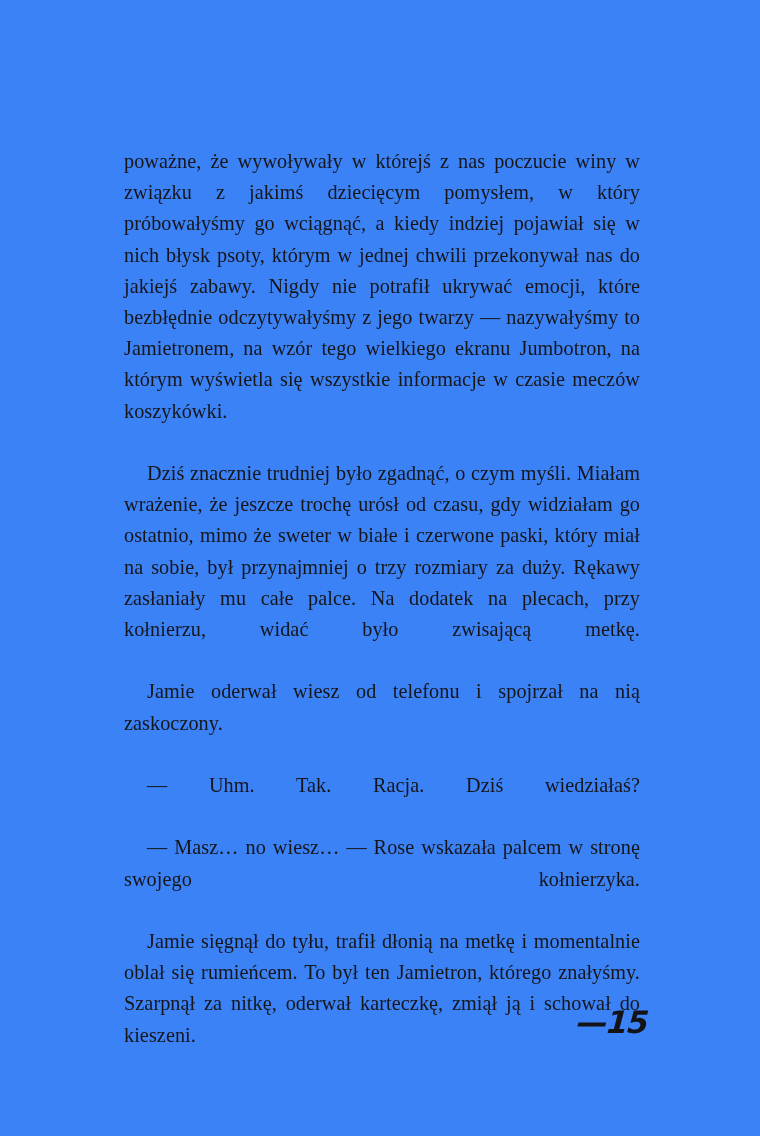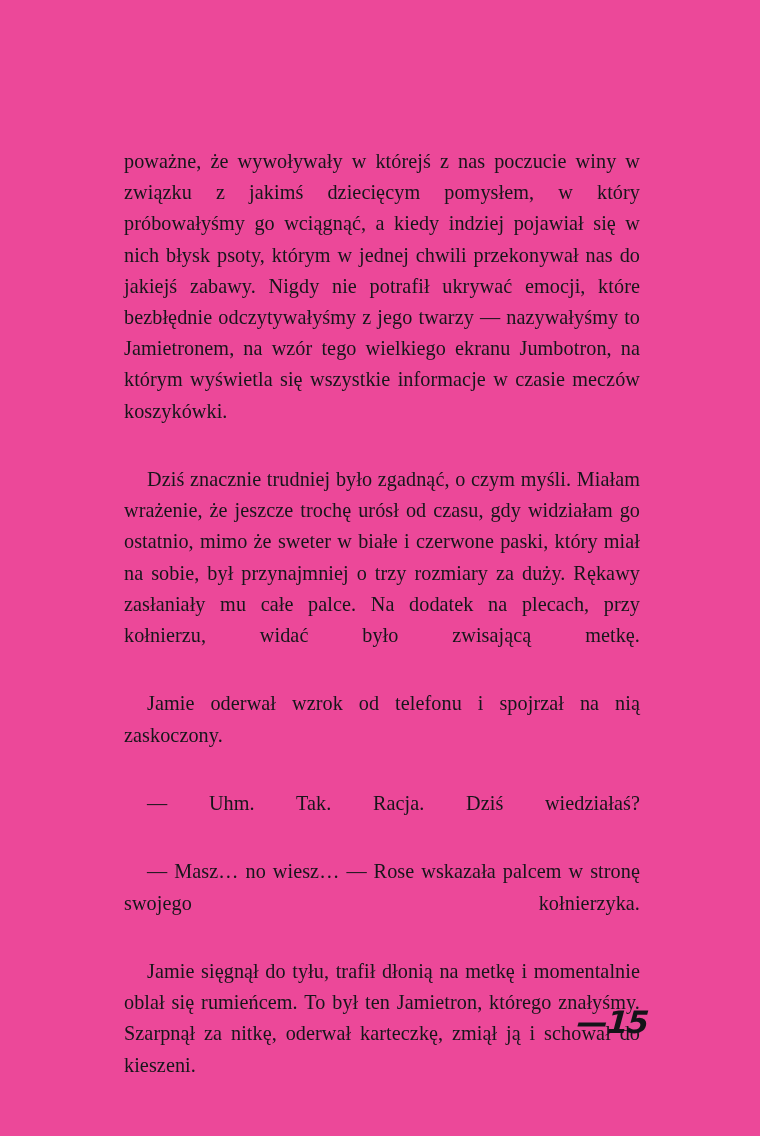--- a/index.html
+++ b/index.html
@@ -5,21 +5,21 @@
   html, body {
     margin: 0;
     padding: 0;
     background: #ffffff;
   }
 
   .page {
     position: relative;
     width: 760px;
     height: 1136px;
-    background: #ec4899;
+    background: #3b82f6;
     overflow: hidden;
     box-sizing: border-box;
   }
 
   .text-block {
     position: absolute;
     left: 124px;
     top: 146px;
     width: 516px;
   }
@@ -33,21 +33,20 @@
     text-align: justify;
     text-justify: inter-word;
     -webkit-hyphens: none;
     hyphens: none;
     word-spacing: -0.1px;
     letter-spacing: 0.08px;
   }
 
   .para + .para {
     text-indent: 23px;
-    margin-top: 6px;
   }
 
   
   .para::after {
     content: "";
     display: inline-block;
     width: 100%;
   }
 
   .folio {
@@ -72,21 +71,21 @@
   }
 </style>
 </head>
 <body>
 
 <div class="page">
 
   <div class="text-block">
     <p class="para">poważne, że wywoływały w którejś z nas poczucie winy w związku z jakimś dziecięcym pomysłem, w który próbowałyśmy go wciągnąć, a kiedy indziej pojawiał się w nich błysk psoty, którym w jednej chwili przekonywał nas do jakiejś zabawy. Nigdy nie potrafił ukrywać emocji, które bezbłędnie odczytywałyśmy z jego twarzy — nazywałyśmy to Jamietronem, na wzór tego wielkiego ekranu Jumbotron, na którym wyświetla się wszystkie informacje w czasie meczów koszykówki.</p>
     <p class="para">Dziś znacznie trudniej było zgadnąć, o czym myśli. Miałam wrażenie, że jeszcze trochę urósł od czasu, gdy widziałam go ostatnio, mimo że sweter w białe i czerwone paski, który miał na sobie, był przynajmniej o trzy rozmiary za duży. Rękawy zasłaniały mu całe palce. Na dodatek na plecach, przy kołnierzu, widać było zwisającą metkę.</p>
-    <p class="para">Jamie oderwał wzrok od telefonu i spojrzał na nią zaskoczony.</p>
+    <p class="para">Jamie oderwał wiesz od telefonu i spojrzał na nią zaskoczony.</p>
     <p class="para">— Uhm. Tak. Racja. Dziś wiedziałaś?</p>
     <p class="para">— Masz… no wiesz… — Rose wskazała palcem w stronę swojego kołnierzyka.</p>
     <p class="para">Jamie sięgnął do tyłu, trafił dłonią na metkę i momentalnie oblał się rumieńcem. To był ten Jamietron, którego znałyśmy. Szarpnął za nitkę, oderwał karteczkę, zmiął ją i schował do kieszeni.</p>
 
   </div>
 
   <div class="folio">
     <span class="folio-num">—15</span>
   </div>
 

